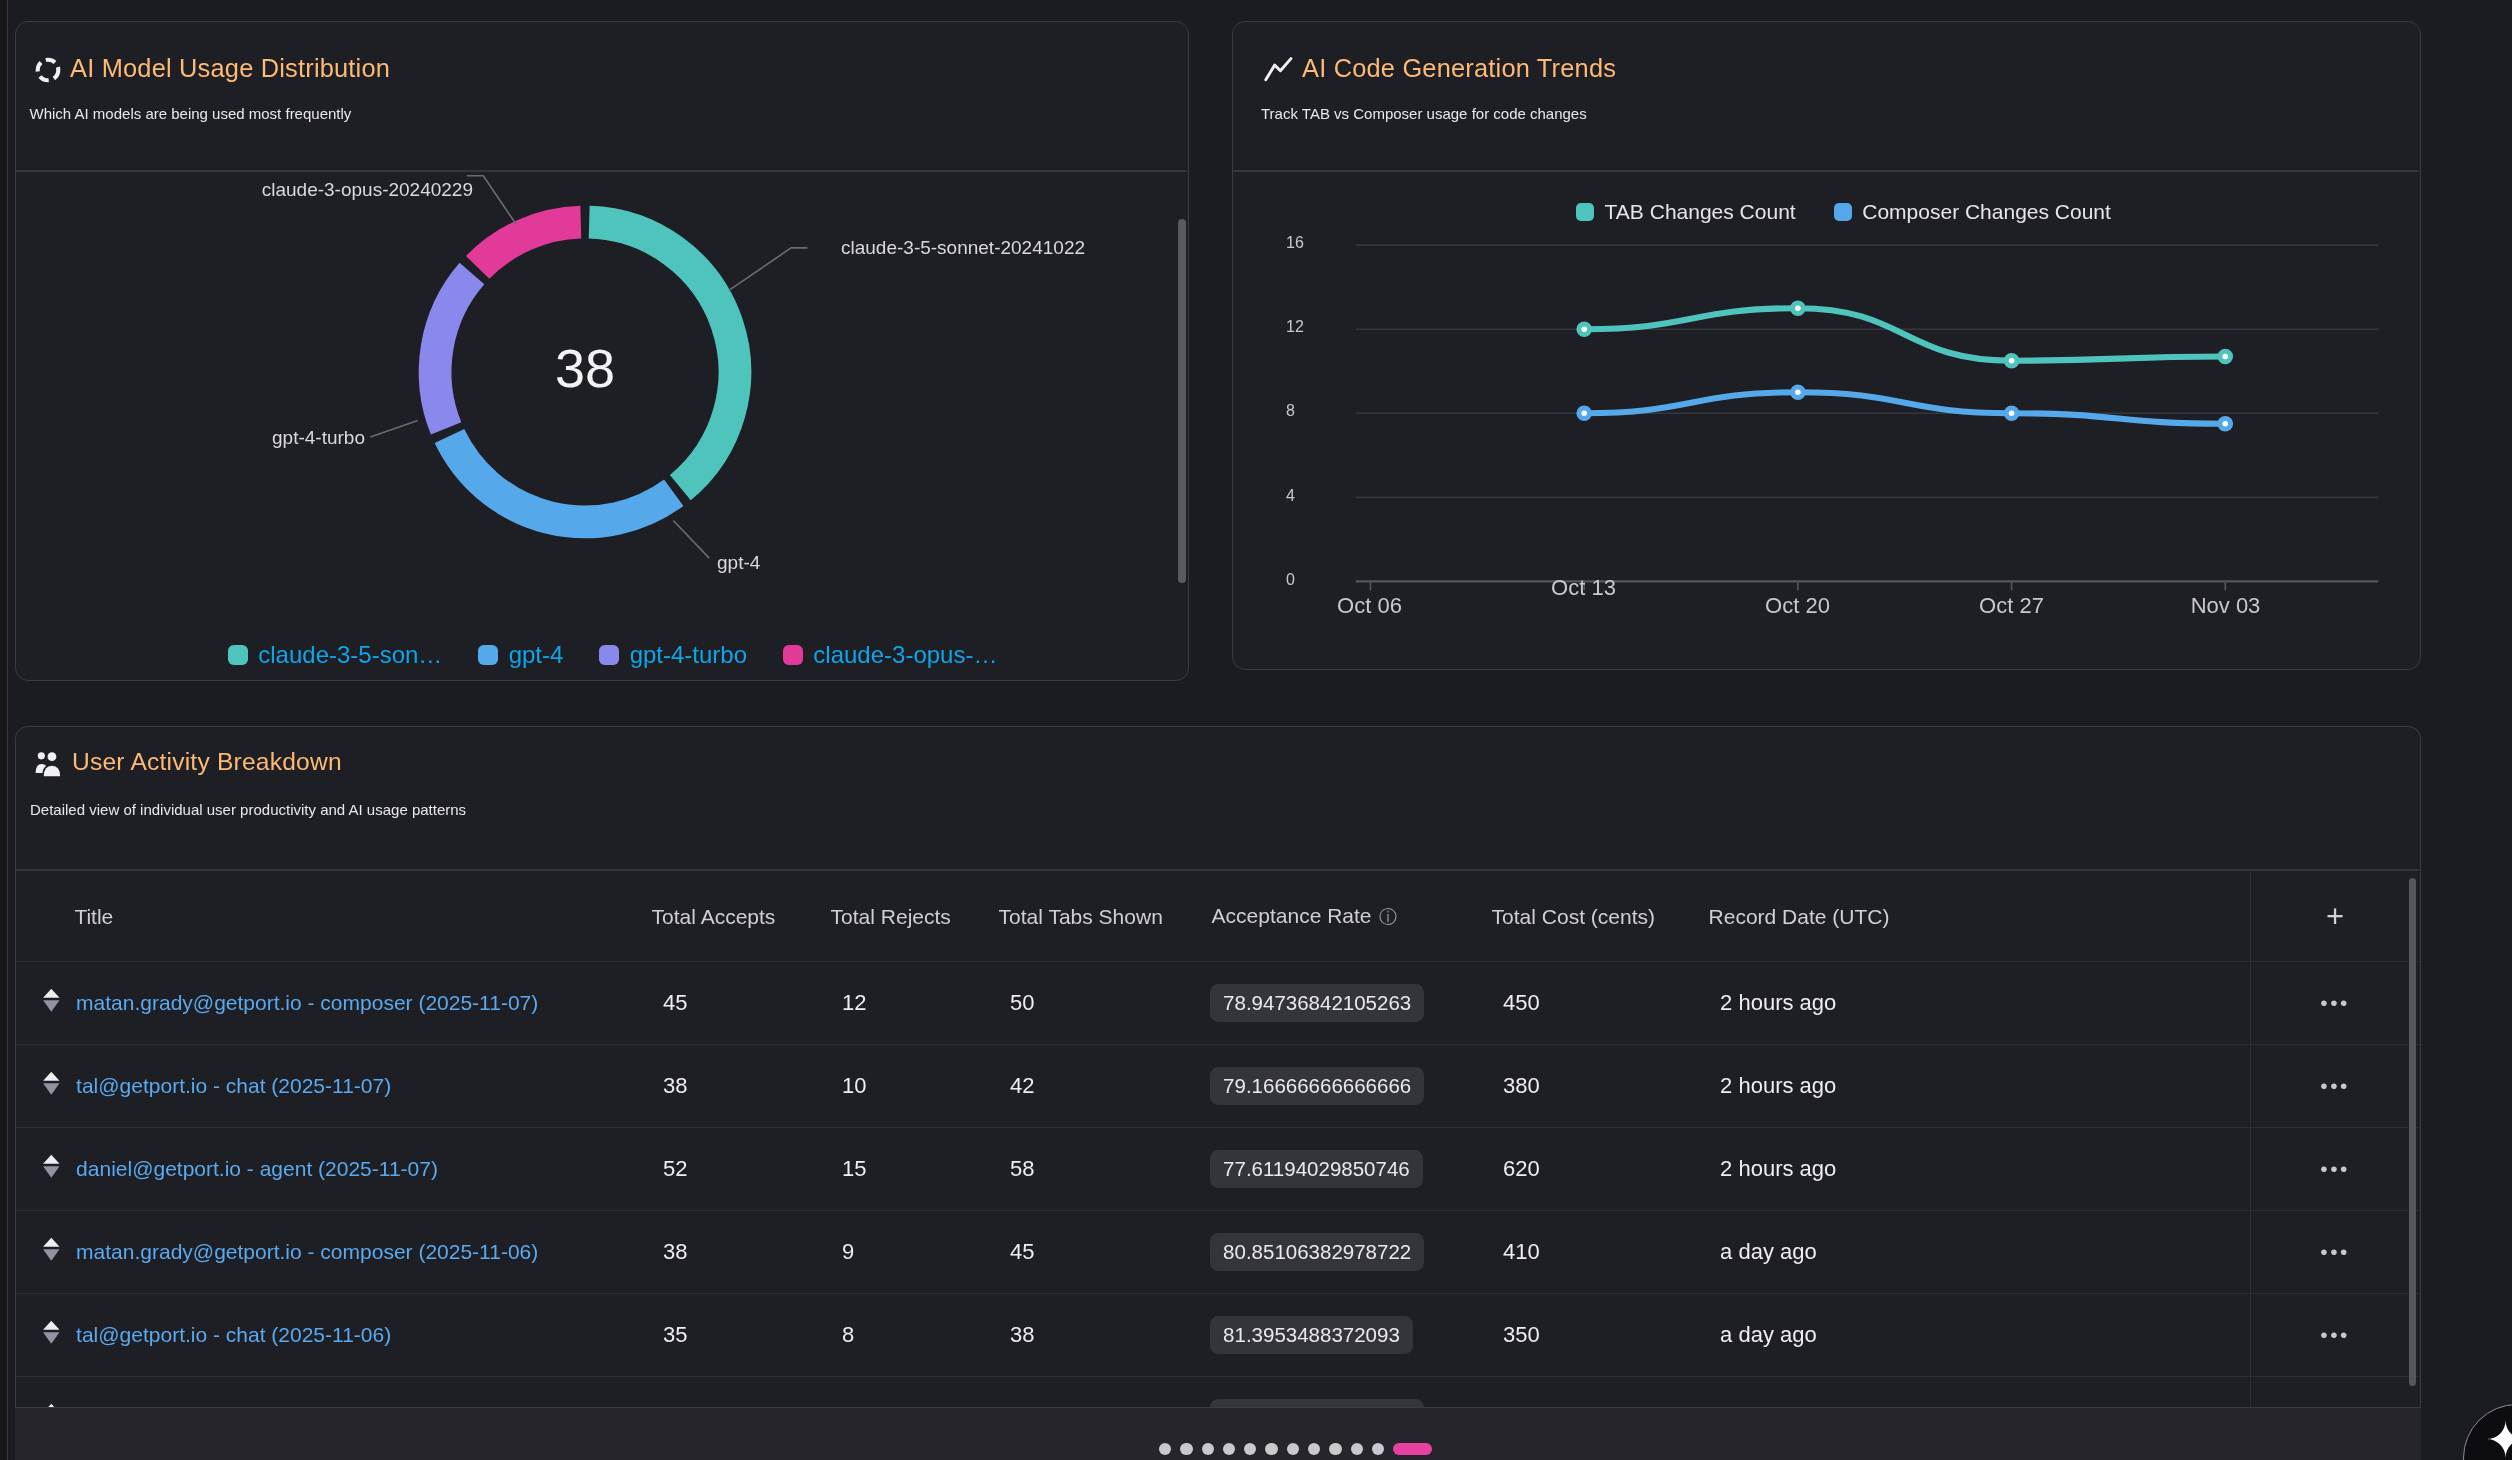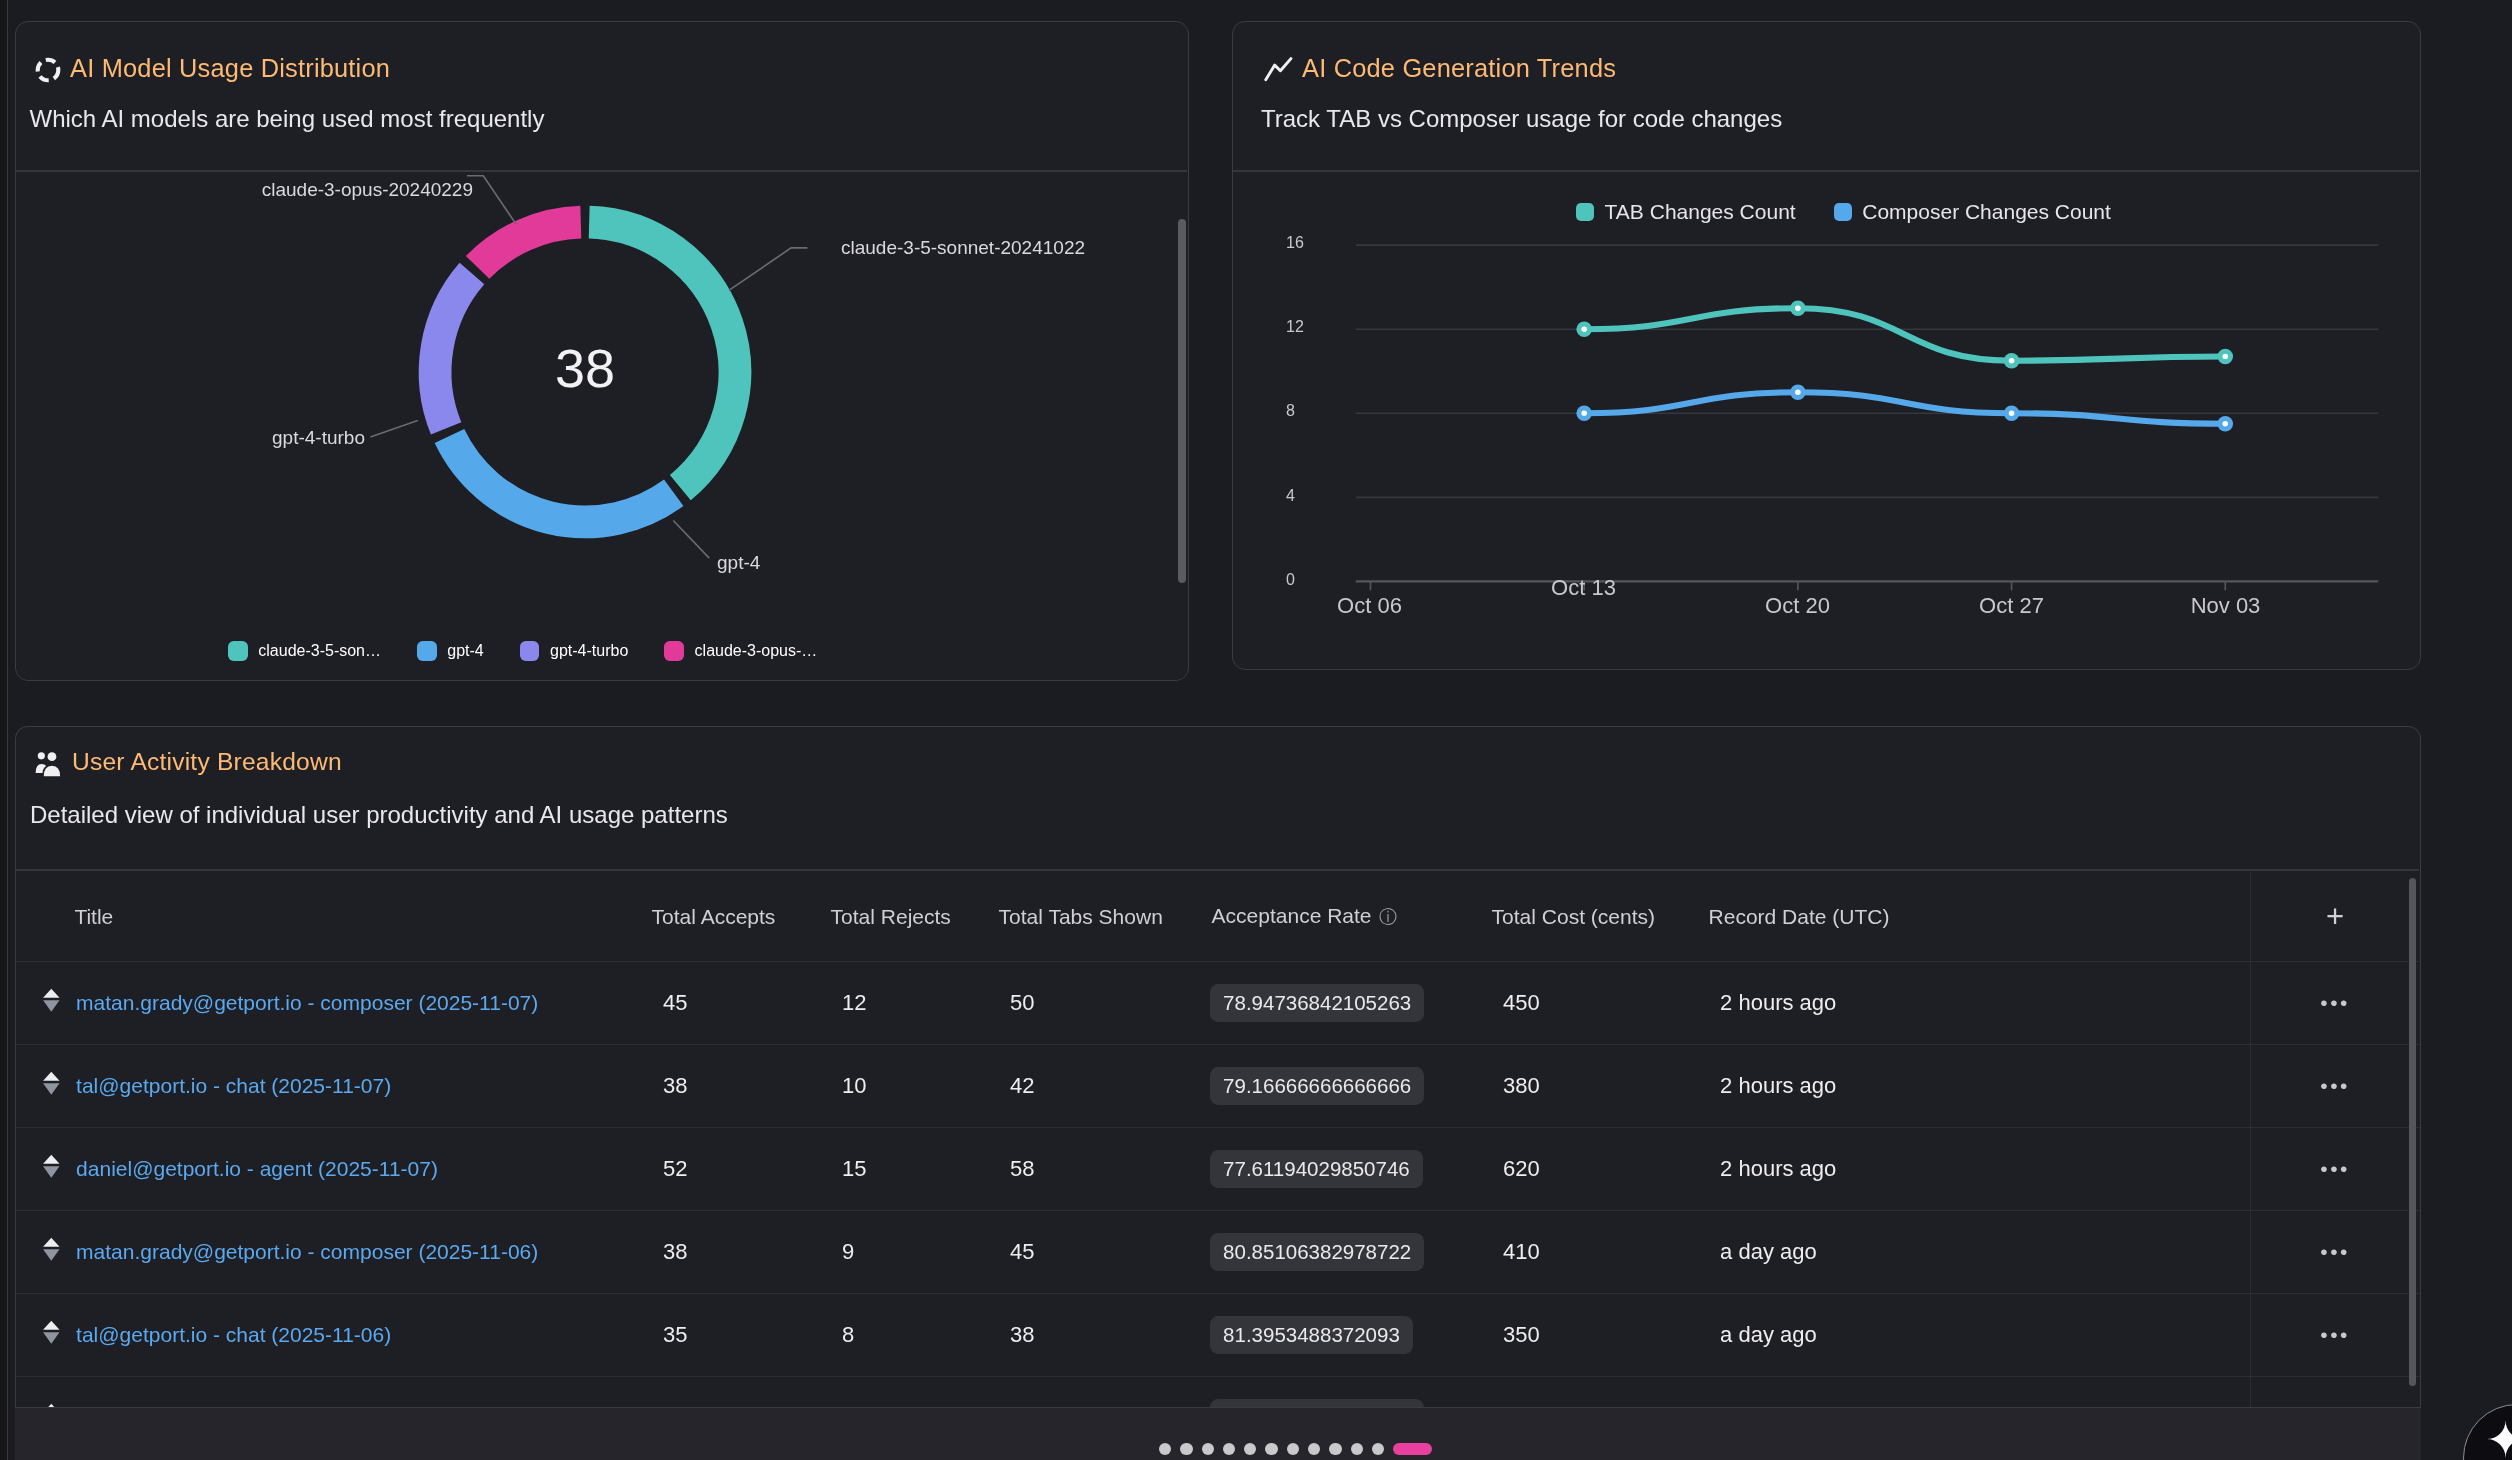--- a/index.html
+++ b/index.html
@@ -5,30 +5,30 @@
   html,body{margin:0;padding:0;background:#101014;}
   #page{position:relative;width:2512px;height:1461px;background:#1b1b22;overflow:hidden;
         font-family:"Liberation Sans",sans-serif;color:#ececef;}
   .abs{position:absolute;}
   
   .card{position:absolute;background:#1e1e25;border:1.6px solid #3a3a42;border-radius:13px;box-sizing:border-box;}
   #card-donut{left:14.7px;top:21px;width:1174px;height:660px;}
   #card-trends{left:1232px;top:21px;width:1189px;height:649px;}
   #card-table{left:14.7px;top:726px;width:2406px;height:753px;border-bottom:none;border-radius:13px 13px 0 0;}
   .card-title{position:absolute;font-size:25.4px;font-weight:500;color:#fdba74;letter-spacing:0.2px;}
-  .card-subtitle{position:absolute;font-size:24px;color:#e8e8ec;}
+  .card-subtitle{position:absolute;font-size:15px;color:#e8e8ec;}
   .divider{position:absolute;height:1.6px;background:#35353d;}
   
   .hicon{position:absolute;}
   
   #donut-center{position:absolute;left:503px;top:337px;width:164px;text-align:center;
      font-size:54px;color:#f2f2f4;}
   .callout{position:absolute;font-size:19px;color:#d9d9de;white-space:nowrap;}
   #donut-legend{position:absolute;left:228px;top:641px;display:flex;gap:36px;align-items:center;}
-  .legend-item{display:flex;align-items:center;gap:10.6px;font-size:16px;color:#ffffff;}
+  .legend-item{display:flex;align-items:center;gap:10.6px;font-size:24px;color:#0ea5e9;}
   .swatch{width:19.7px;height:19.7px;border-radius:5.7px;flex:0 0 auto;}
   
   #trend-legend{position:absolute;left:1576px;top:200px;display:flex;gap:38px;}
   #trend-legend .swatch{width:18px;height:18px;border-radius:4.9px;}
   #trend-legend .legend-item{font-size:21px;color:#e6e6ea;}
   .ytick{position:absolute;width:57px;text-align:left;font-size:16px;color:#c9c9cd;}
   .xtick{position:absolute;width:131px;text-align:center;font-size:22px;color:#c9c9cd;}
   
   #grid{position:absolute;left:15.6px;top:872px;width:2404px;}
   .trow{display:grid;grid-template-columns:49px 587px 179px 168px 213px 280px 217px 541px 170px;

